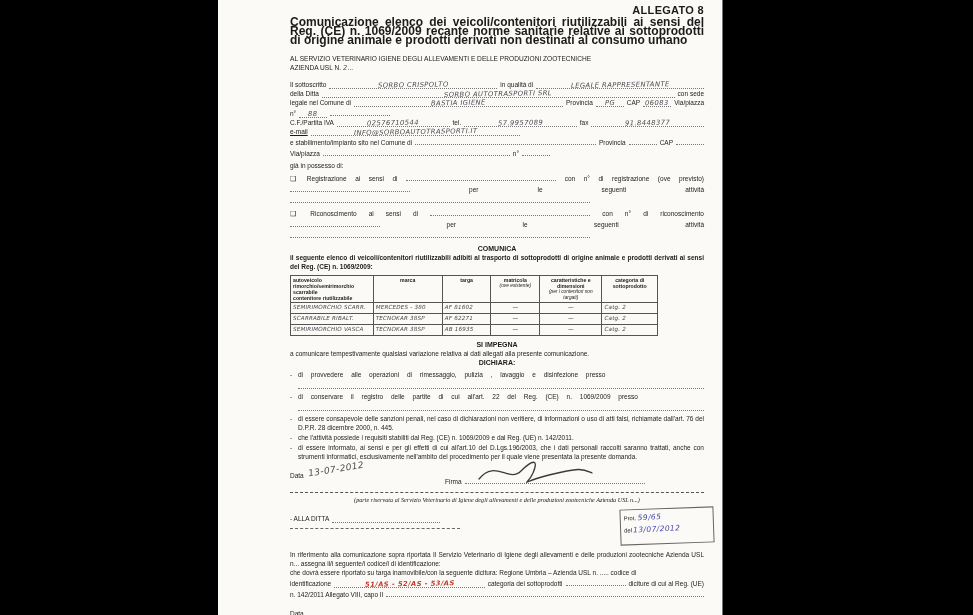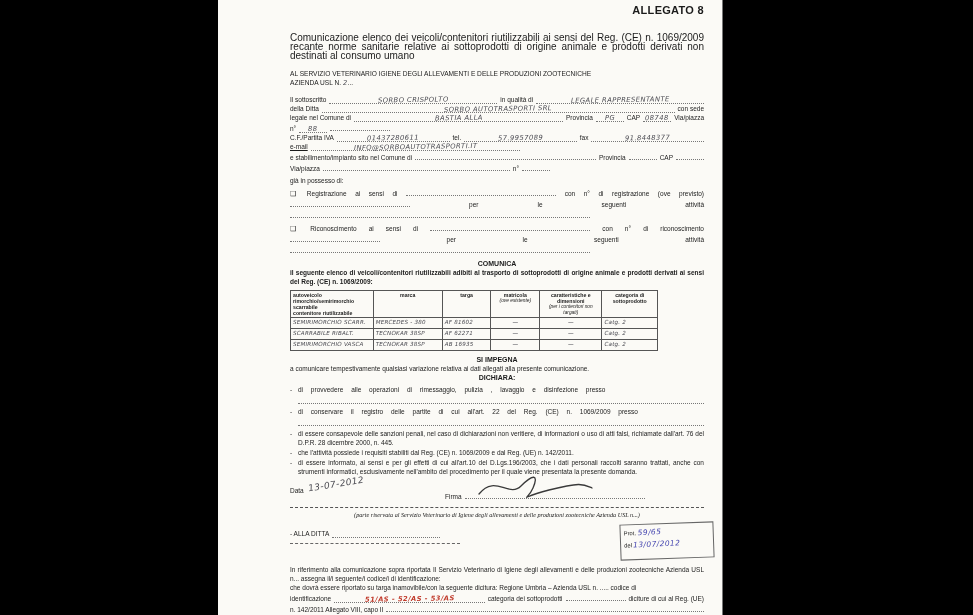--- a/index.html
+++ b/index.html
@@ -3,21 +3,21 @@
 <meta charset="utf-8">
 <style>
   html,body{margin:0;padding:0;}
   body{width:973px;height:615px;background:#000;overflow:hidden;position:relative;
        font-family:"Liberation Sans",sans-serif;}
   .page{position:absolute;left:218px;top:0;width:504px;height:615px;background:#fbfaf6;
         border-right:1px solid #777;}
   .content{position:absolute;left:72px;top:6px;width:414px;color:#1b1b1b;
            font-size:6.5px;line-height:9px;}
   .allegato{font-size:11px;font-weight:bold;text-align:right;letter-spacing:.3px;}
-  .title{font-weight:normal;font-size:10px;line-height:9.2px;text-align:justify;margin-top:18px;}
+  .title{font-weight:bold;font-size:12px;line-height:9.2px;text-align:justify;margin-top:3px;}
   .recipient{margin-top:8px;font-size:6.6px;}
   .fline{display:flex;align-items:baseline;gap:3px;white-space:nowrap;}
   .fill{flex:1;border-bottom:1px dotted #777;text-align:center;min-width:14px;height:8px;}
   .fill.short{flex:0 0 28px;}
   .fill.med{flex:0 0 60px;}
   .hw{font-family:"DejaVu Sans",sans-serif;font-style:italic;color:#4b4b52;font-size:6.8px;
       letter-spacing:.4px;display:inline-block;transform:rotate(-1deg);}
   .hw-blue{color:#4646b0;}
   .hw-red{color:#c03a2b;font-weight:bold;}
   .wrapline{white-space:normal;text-align:justify;word-spacing:5px;margin-top:2px;}
@@ -82,35 +82,35 @@
       <span data-interactable="false">in qualità di</span>
       <span class="fill" data-interactable="false"><span class="hw" data-interactable="false">LEGALE RAPPRESENTANTE</span></span>
     </div>
     <div class="fline" data-interactable="false">
       <span data-interactable="false">della Ditta</span>
       <span class="fill" data-interactable="false"><span class="hw" data-interactable="false">SORBO  AUTOTRASPORTI  SRL</span></span>
       <span data-interactable="false">con sede</span>
     </div>
     <div class="fline" data-interactable="false">
       <span data-interactable="false">legale nel Comune di</span>
-      <span class="fill" data-interactable="false"><span class="hw" data-interactable="false">BASTIA  ALLA</span></span>
+      <span class="fill" data-interactable="false"><span class="hw" data-interactable="false">BASTIA  IGIENE</span></span>
       <span data-interactable="false">Provincia</span>
       <span class="fill short" data-interactable="false"><span class="hw" data-interactable="false">PG</span></span>
       <span data-interactable="false">CAP</span>
-      <span class="fill short" data-interactable="false"><span class="hw" data-interactable="false">08748</span></span>
+      <span class="fill short" data-interactable="false"><span class="hw" data-interactable="false">06083</span></span>
       <span data-interactable="false">Via/piazza</span>
     </div>
     <div class="fline" data-interactable="false">
       <span data-interactable="false">n°</span>
       <span class="fill short" data-interactable="false"><span class="hw" data-interactable="false">88</span></span>
       <span class="fill med" data-interactable="false"></span>
     </div>
     <div class="fline" data-interactable="false">
       <span data-interactable="false">C.F./Partita IVA</span>
-      <span class="fill" data-interactable="false"><span class="hw" data-interactable="false">01437280611</span></span>
+      <span class="fill" data-interactable="false"><span class="hw" data-interactable="false">02576710544</span></span>
       <span data-interactable="false">tel.</span>
       <span class="fill" data-interactable="false"><span class="hw" data-interactable="false">57.9957089</span></span>
       <span data-interactable="false">fax</span>
       <span class="fill" data-interactable="false"><span class="hw" data-interactable="false">91.8448377</span></span>
     </div>
     <div class="fline" style="width:230px;text-decoration:underline;" data-interactable="false">
       <span data-interactable="false">e-mail</span>
       <span class="fill" data-interactable="false"><span class="hw" data-interactable="false">INFO@SORBOAUTOTRASPORTI.IT</span></span>
     </div>
     <div class="fline" data-interactable="false">

